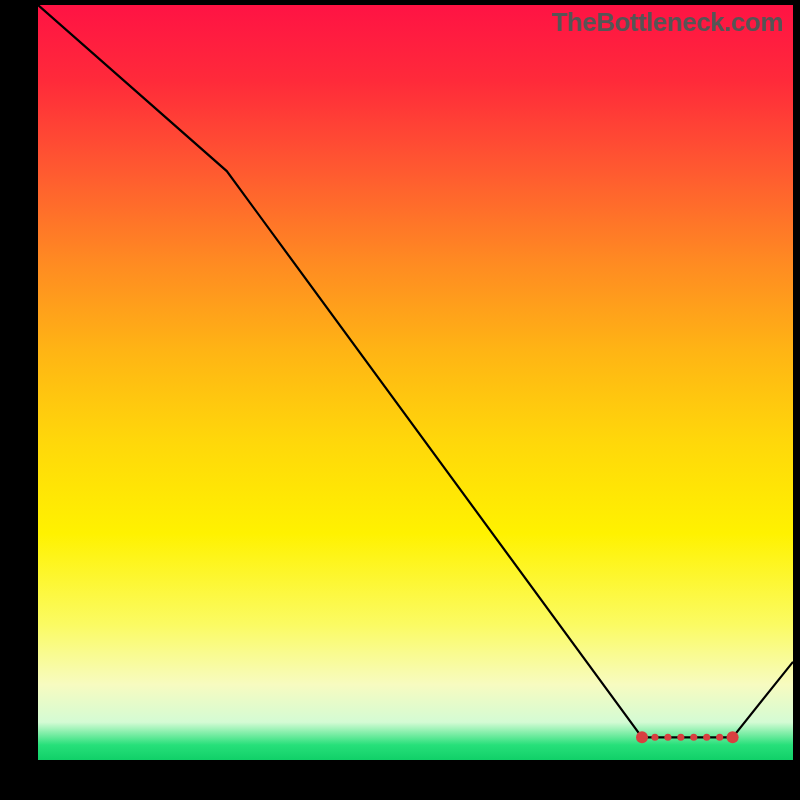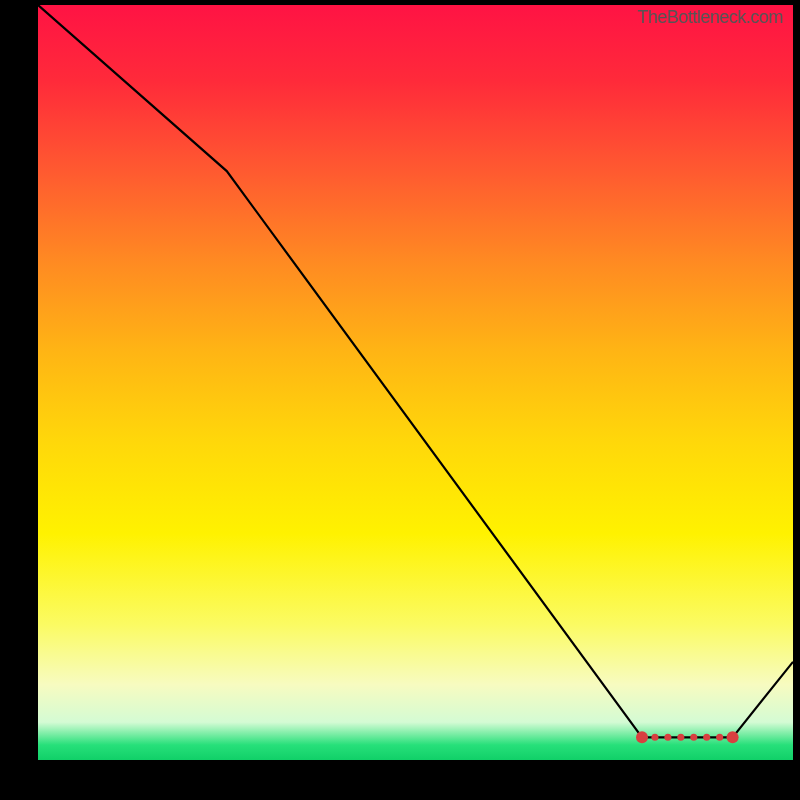--- a/index.html
+++ b/index.html
@@ -38,22 +38,22 @@
       #d4fbd4 95%,
       #27e07a 98%,
       #10d068 100%
     );
   }
   .watermark {
     position: absolute;
     top: 2px;
     right: 10px;
     color: #555;
-    font-size: 18px;
-    font-weight: normal;
+    font-size: 26px;
+    font-weight: bold;
     letter-spacing: -0.5px;
   }
   svg.overlay {
     position: absolute;
     left: 0;
     top: 0;
     width: 100%;
     height: 100%;
   }
 </style>

